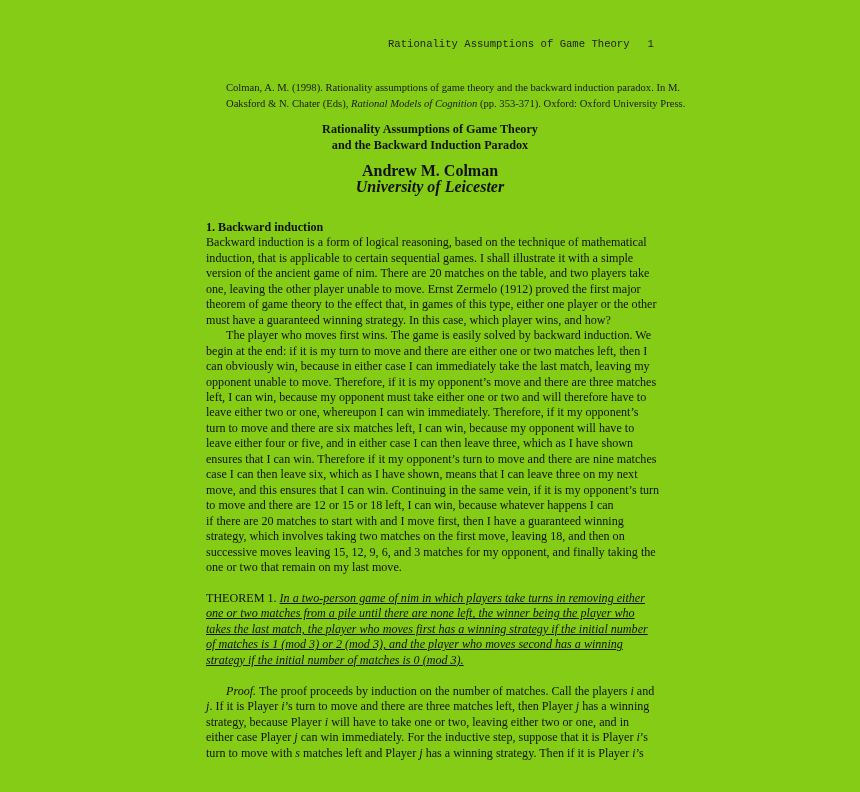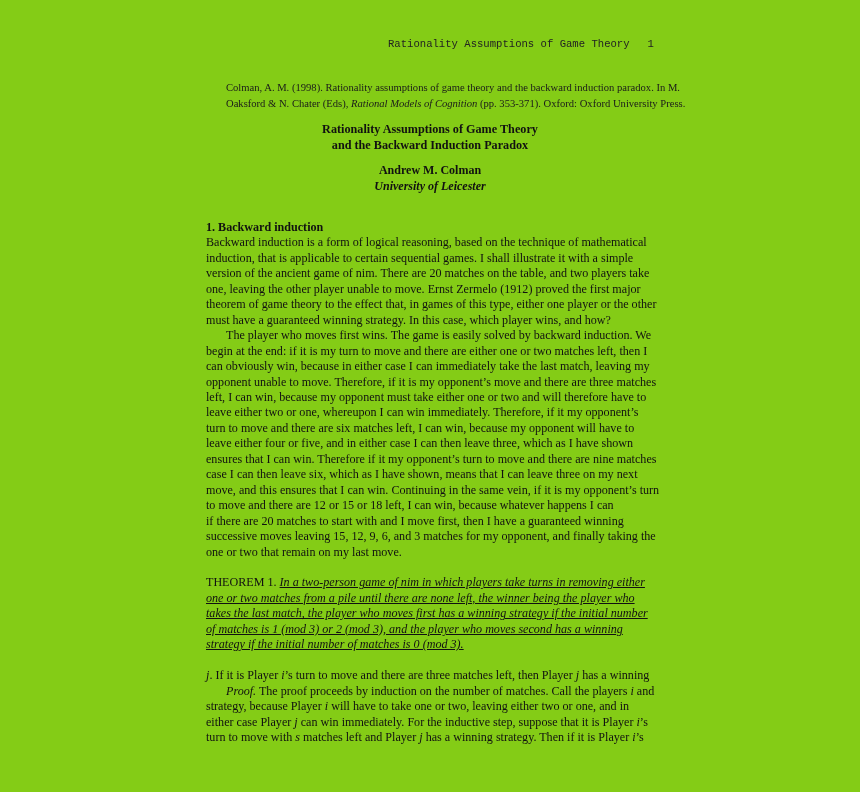--- a/index.html
+++ b/index.html
@@ -51,21 +51,21 @@
       font-weight: bold;
       font-size: 12.2px;
       line-height: 15.5px;
     }
     .author-block {
       position: absolute;
       left: 200px;
       width: 460px;
       top: 163px;
       text-align: center;
-      font-size: 12px;
+      font-size: 16px;
       line-height: 15.5px;
     }
     .author-block .name { font-weight: bold; }
     .author-block .affil { font-style: italic; font-weight: bold; }
     .body-text {
       position: absolute;
       left: 206px;
       top: 220px;
       width: 455px;
       font-size: 12.1px;
@@ -125,38 +125,39 @@
       <span class="line">opponent unable to move. Therefore, if it is my opponent’s move and there are three matches</span>
       <span class="line">left, I can win, because my opponent must take either one or two and will therefore have to</span>
       <span class="line">leave either two or one, whereupon I can win immediately. Therefore, if it my opponent’s</span>
       <span class="line">turn to move and there are six matches left, I can win, because my opponent will have to</span>
       <span class="line">leave either four or five, and in either case I can then leave three, which as I have shown</span>
       <span class="line">ensures that I can win. Therefore if it my opponent’s turn to move and there are nine matches</span>
       <span class="line">case I can then leave six, which as I have shown, means that I can leave three on my next</span>
       <span class="line">move, and this ensures that I can win. Continuing in the same vein, if it is my opponent’s turn</span>
       <span class="line">to move and there are 12 or 15 or 18 left, I can win, because whatever happens I can</span>
       <span class="line">if there are 20 matches to start with and I move first, then I have a guaranteed winning</span>
+      <span class="line">strategy, which involves taking two matches on the first move, leaving 18, and then on</span>
       <span class="line">successive moves leaving 15, 12, 9, 6, and 3 matches for my opponent, and finally taking the</span>
       <span class="line">one or two that remain on my last move.</span>
     </p>
 
     <div class="gap"></div>
 
     <p>
       <span class="line"><span class="theorem-label">THEOREM 1. </span><span class="theorem-body">In a two-person game of nim in which players take turns in removing either</span></span>
       <span class="line theorem-body">one or two matches from a pile until there are none left, the winner being the player who</span>
       <span class="line theorem-body">takes the last match, the player who moves first has a winning strategy if the initial number</span>
       <span class="line theorem-body">of matches is 1 (mod 3) or 2 (mod 3), and the player who moves second has a winning</span>
       <span class="line theorem-body">strategy if the initial number of matches is 0 (mod 3).</span>
     </p>
 
     <div class="gap"></div>
 
     <p>
+      <span class="line" style="padding-left:20px"><em class="proof-label">Proof.</em><span> The proof proceeds by induction on the number of matches. Call the players </span><em>i</em><span> and</span></span>
       <span class="line"><em>j</em><span>. If it is Player </span><em>i</em><span>’s turn to move and there are three matches left, then Player </span><em>j</em><span> has a winning</span></span>
-      <span class="line" style="padding-left:20px"><em class="proof-label">Proof.</em><span> The proof proceeds by induction on the number of matches. Call the players </span><em>i</em><span> and</span></span>
       <span class="line"><span>strategy, because Player </span><em>i</em><span> will have to take one or two, leaving either two or one, and in</span></span>
       <span class="line"><span>either case Player </span><em>j</em><span> can win immediately. For the inductive step, suppose that it is Player </span><em>i</em><span>’s</span></span>
       <span class="line"><span>turn to move with </span><em>s</em><span> matches left and Player </span><em>j</em><span> has a winning strategy. Then if it is Player </span><em>i</em><span>’s</span></span>
     </p>
   </div>
 
 </div>
 
 </body></html>

